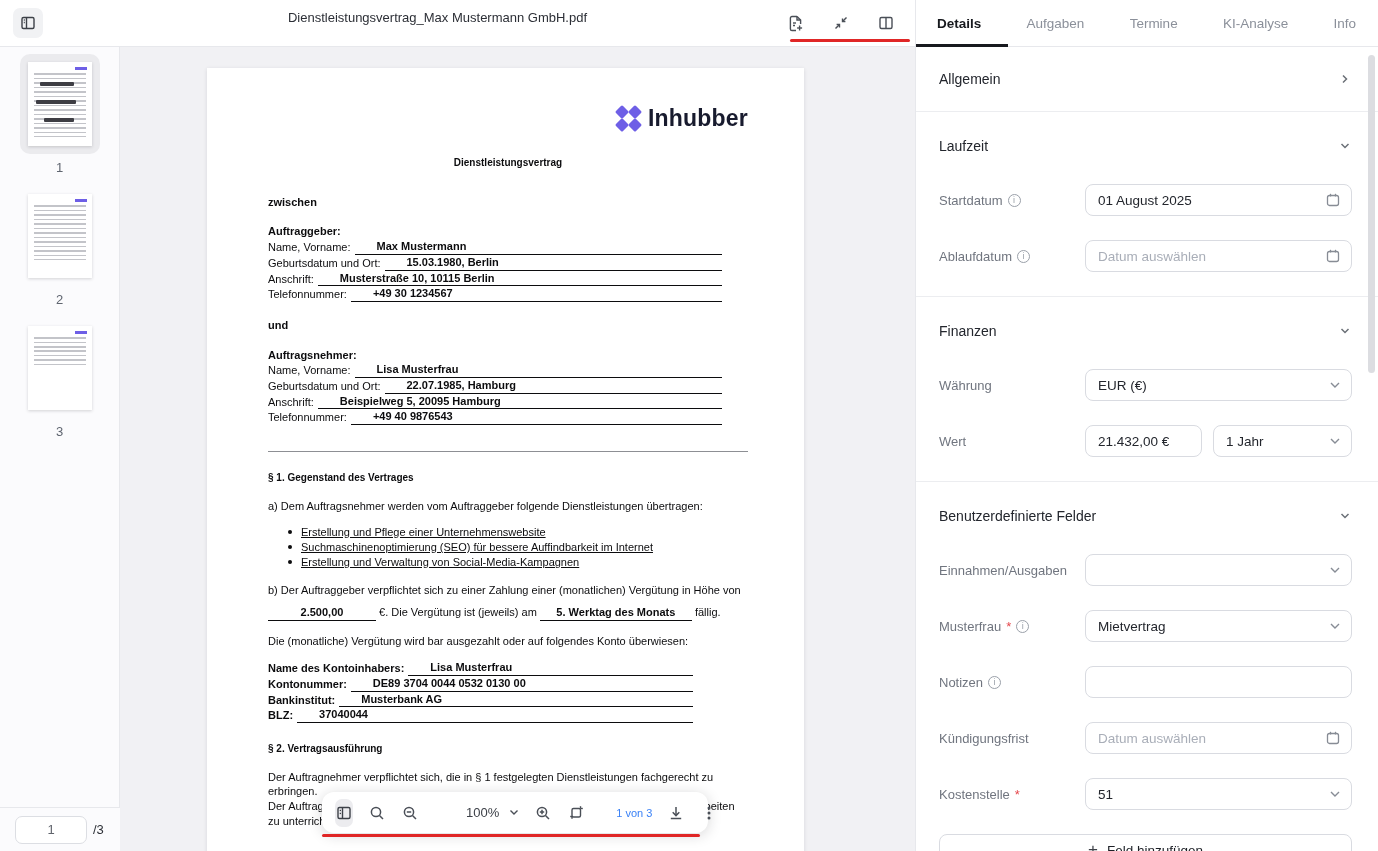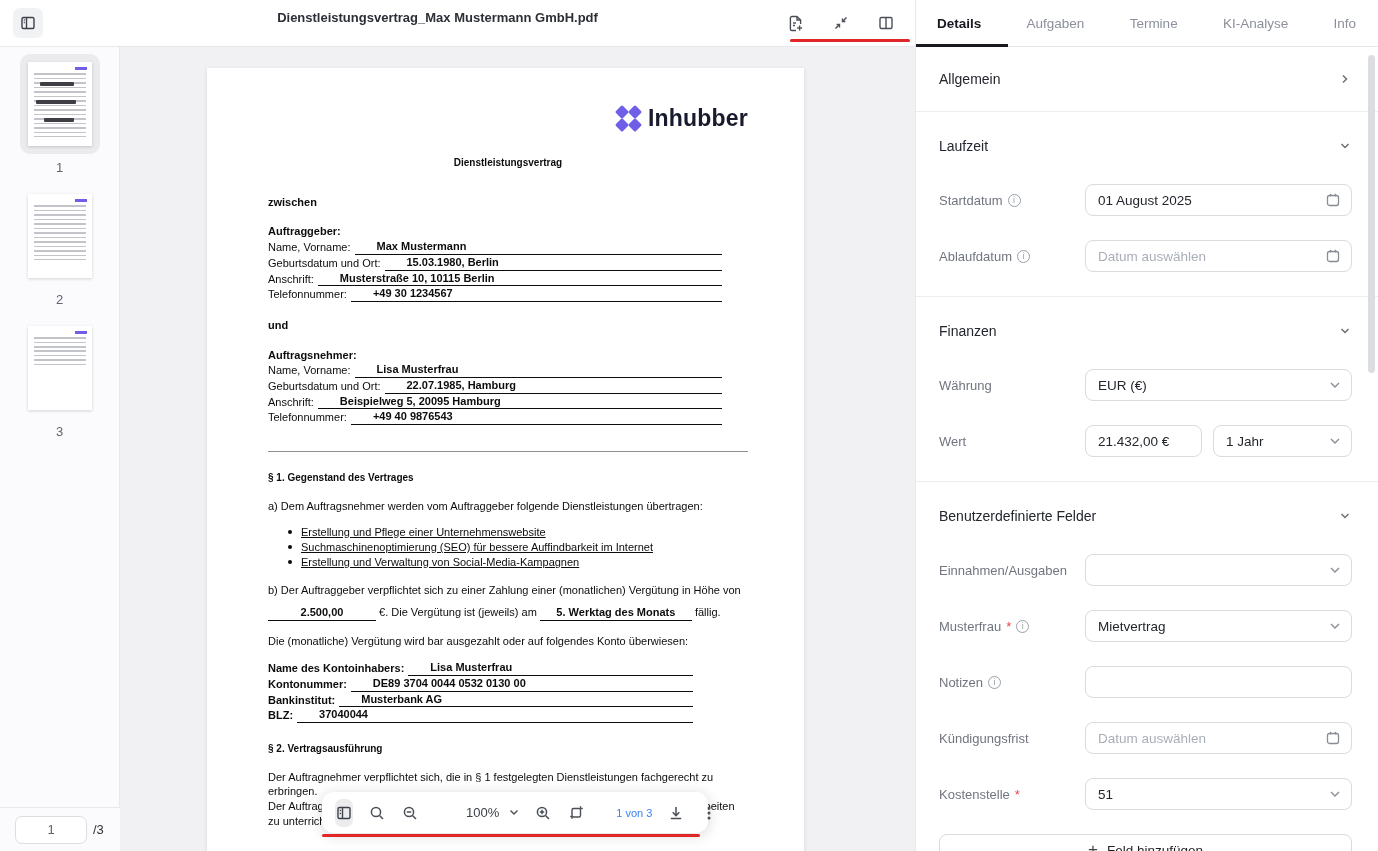--- a/index.html
+++ b/index.html
@@ -9,21 +9,21 @@
     font-family:"Liberation Sans", sans-serif; color:#23262d;
   }
   svg { display:block; }
 
   
   .top-bar { position:absolute; left:0; top:0; width:915px; height:47px;
     background:#fff; border-bottom:1px solid #e7e8ec; z-index:6; }
   .sidebar-toggle-btn { position:absolute; left:13px; top:8px; width:30px; height:30px;
     background:#f1f2f4; border-radius:7px; display:flex; align-items:center; justify-content:center; cursor:pointer; }
   .top-title { position:absolute; left:120px; right:160px; top:0; height:35px;
-    display:flex; align-items:center; justify-content:center; font-size:13px; color:#2c2f36;font-weight:bold; }
+    display:flex; align-items:center; justify-content:center; font-size:13px; color:#2c2f36; }
   .top-actions { position:absolute; right:20px; top:0; height:46px; display:flex; align-items:center; gap:27px; }
   .top-actions .icon-btn { cursor:pointer; }
   .red-underline-top { position:absolute; left:790px; top:39px; width:120px; height:3px;
     border-radius:2px; z-index:9; }
 
   
   .thumb-sidebar { position:absolute; left:0; top:47px; width:120px; bottom:0;
     background:#fbfbfd; border-right:1px solid #e7e8ec; }
   .thumb-list { padding-top:7px; }
   .thumb-item { display:flex; flex-direction:column; align-items:center; margin-bottom:11px; cursor:pointer; }

